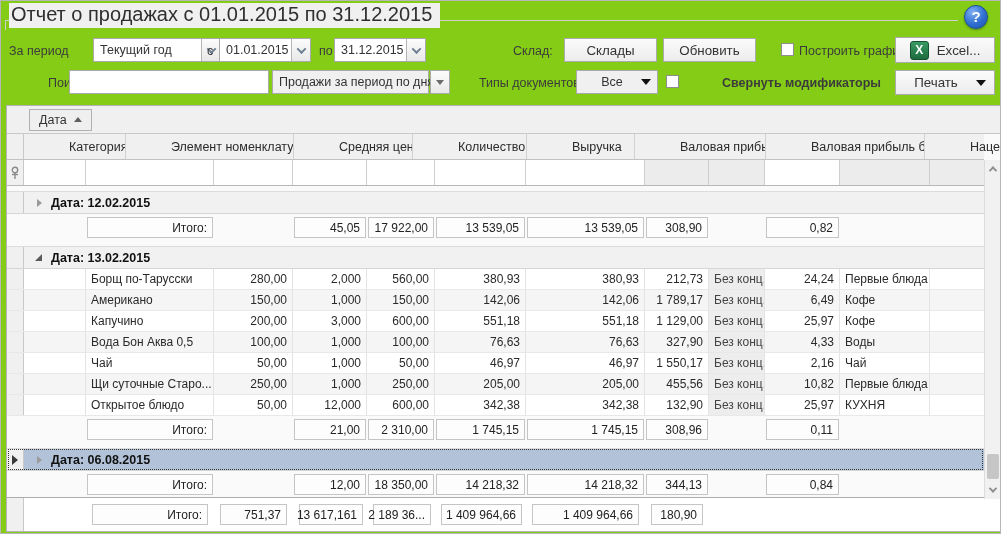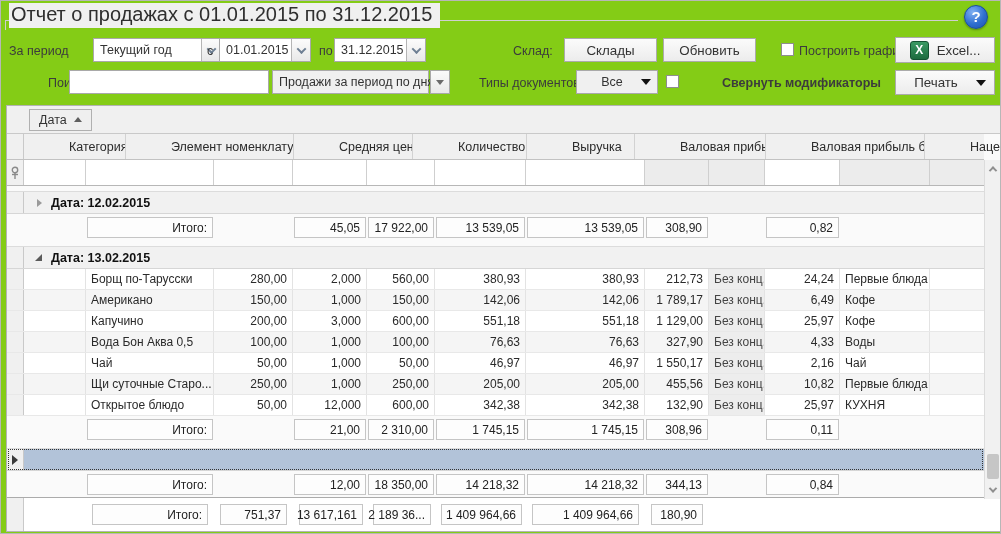--- a/index.html
+++ b/index.html
@@ -400,20 +400,24 @@
         <div class="cell c-grp"></div>
         <div class="cell c-fill"></div>
       </div>
 
       <div class="gap"></div>
 
       <div class="grow sel">
         <div class="gut">
           <span class="ind-arrow"></span>
         </div>
+        <div class="inner">
+          <span class="tri-col"></span>
+          <span class="glabel">Дата: 06.08.2015</span>
+        </div>
       </div>
       <div class="rowflex srow">
         <div class="gut"></div>
         <div class="cell c-cat"></div>
         <div class="cell c-name">
             <span class="sbox">Итого:</span>
           </div>
         <div class="cell c-price"></div>
         <div class="cell c-qty">
             <span class="sbox">12,00</span>

